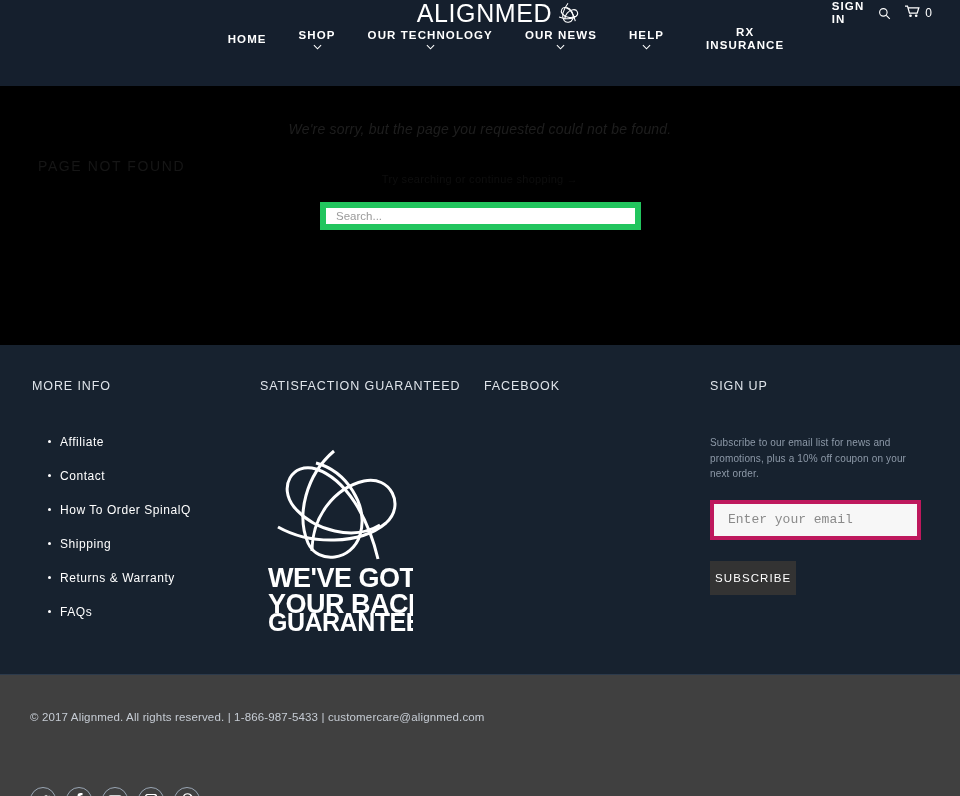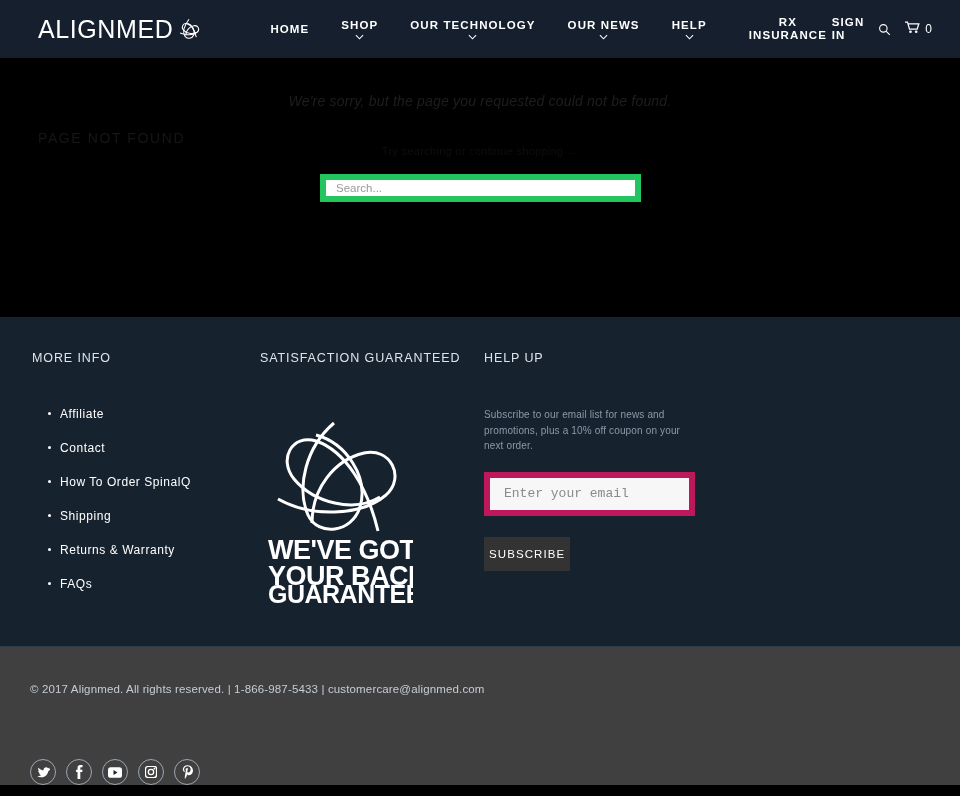--- a/index.html
+++ b/index.html
@@ -6,25 +6,26 @@
   html, body {
     width: 960px;
     height: 796px;
     background: #000;
     font-family: "Liberation Sans", sans-serif;
     overflow: hidden;
   }
 
   
   .header {
-    height: 58px;
+    height: 86px;
     background: #151f2d;
     display: flex;
     align-items: center;
     position: relative;
+    flex-direction: column;
   }
   .logo-wrap {
     display: flex;
     align-items: center;
     margin-left: 38px;
     gap: 3px;
   }
   .logo-text {
     color: #ffffff;
     font-size: 25px;
@@ -183,21 +184,21 @@
     font-size: 10px;
     line-height: 15.5px;
     letter-spacing: 0.15px;
     margin-bottom: 18px;
     margin-top: 16px;
   }
   .email-input {
     width: 211px;
     height: 36px;
     background: #f7f7f7;
-    border: 6px solid #be185d;
+    border: 4px solid #be185d;
     padding: 16px 14px;
     font-size: 13px;
     color: #333;
     font-family: "Liberation Mono", monospace;
     outline: none;
     display: block;
   }
   .email-input::placeholder { color: #8a8a8a; }
   .subscribe-btn {
     margin-top: 21px;
@@ -355,23 +356,26 @@
           </g>
           <g fill="#ffffff" font-family="Liberation Sans, sans-serif" font-weight="bold" font-size="27" letter-spacing="-0.5">
             <text x="0" y="152">WE'VE GOT</text>
             <text x="0" y="178">YOUR BACK.</text>
             <text x="0" y="196" font-size="25">GUARANTEED.</text>
           </g>
         </svg>
       </div>
     </div>
 
+    <div class="col-fb">
+      <div class="col-head">FACEBOOK</div>
+    </div>
 
     <div class="col-signup">
-      <div class="col-head">HELP UP</div>
+      <div class="col-head">SIGN UP</div>
       <div class="signup-desc">Subscribe to our email list for news and promotions, plus a 10% off coupon on your next order.</div>
       <input class="email-input" type="text" value="" placeholder="Enter your email" style="">
       <button class="subscribe-btn">SUBSCRIBE</button>
     </div>
   </div>
   <div class="divider"></div>
 </div>
 
 <div class="bottom">
   <div class="copyright">© 2017 Alignmed. All rights reserved. | 1-866-987-5433 | customercare@alignmed.com</div>

